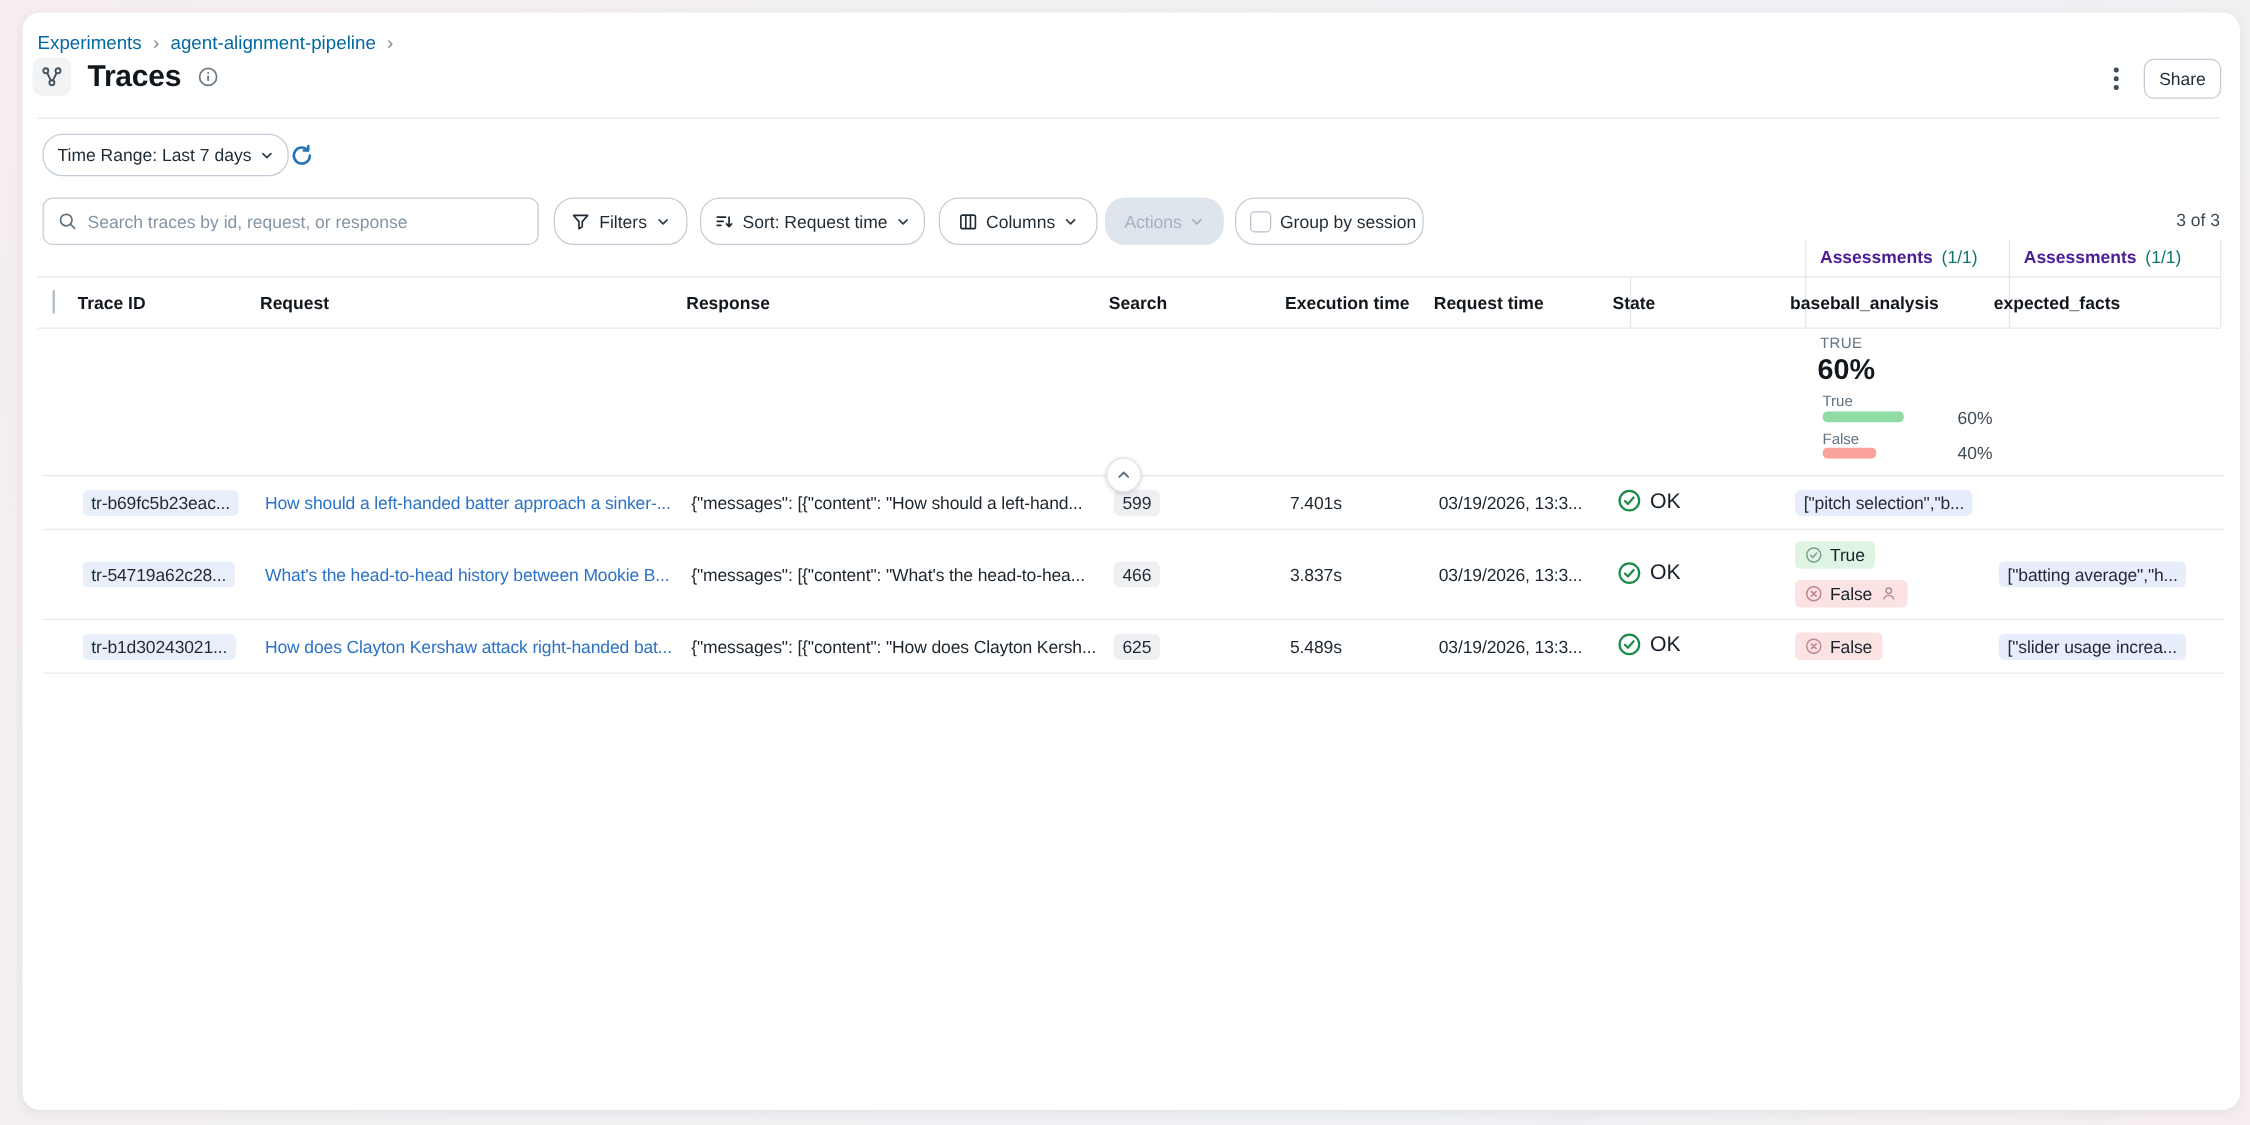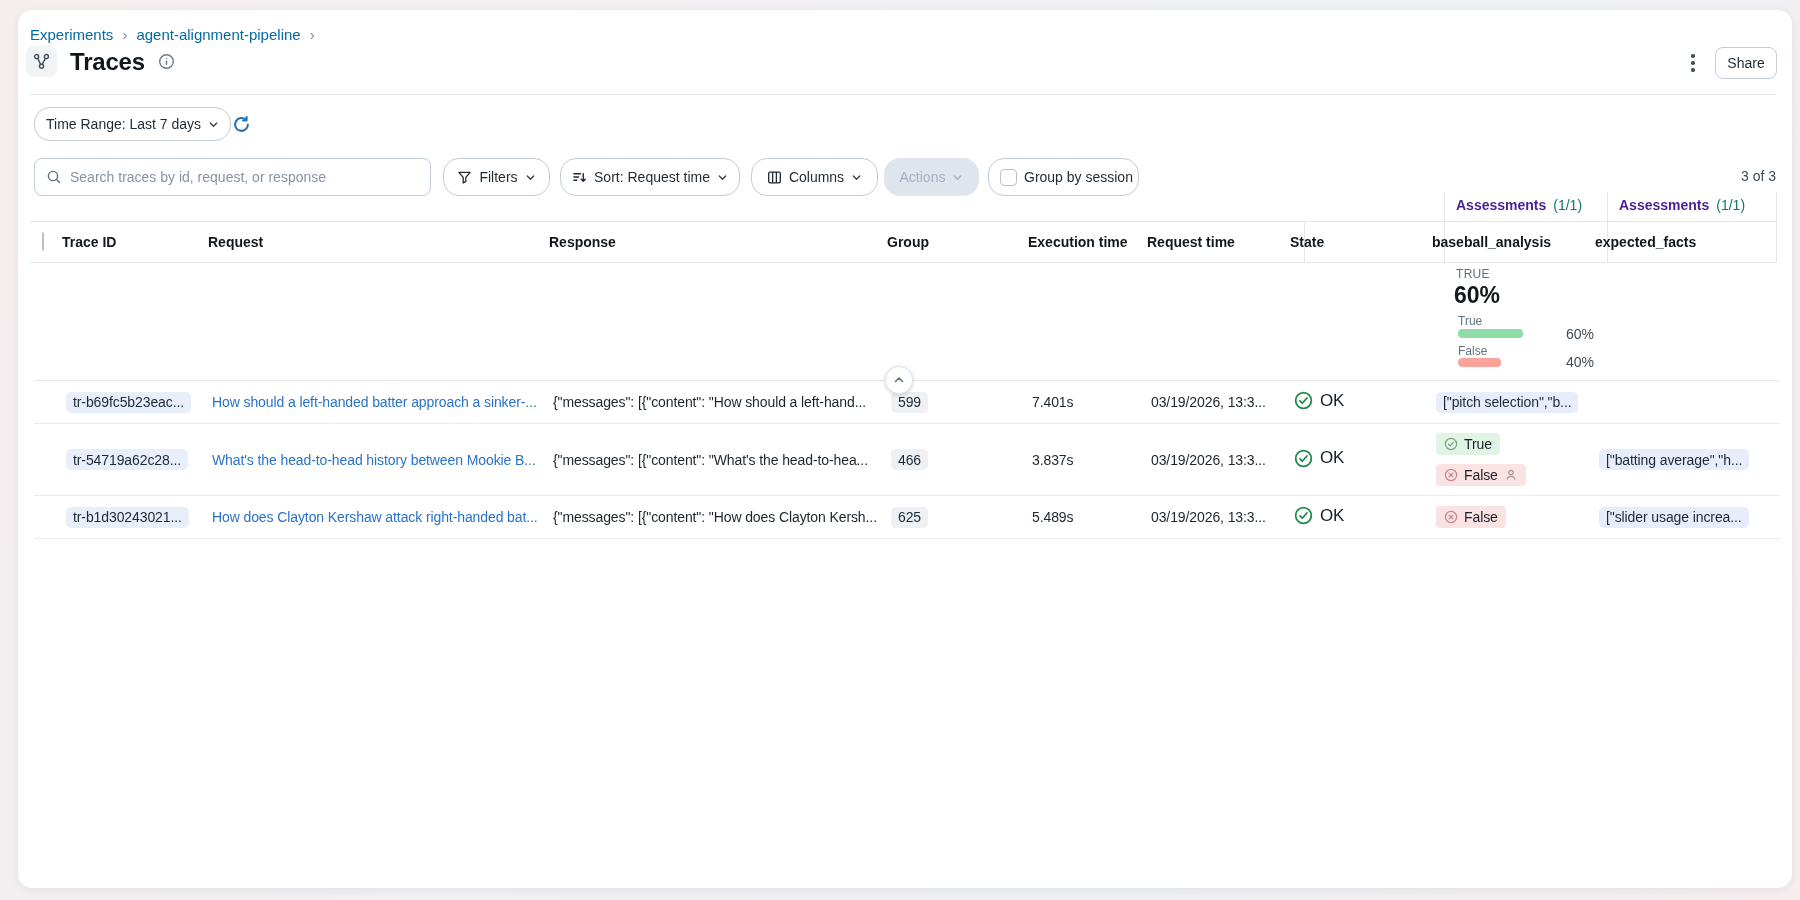--- a/index.html
+++ b/index.html
@@ -231,21 +231,21 @@
   <span class="cnt">(1/1)</span>
 </div>
 
 <div class="line" style="top:221px"></div>
 
 <div class="colhead">
   <div class="c-check"><span class="checkbox" style="width:16px;height:16px"></span></div>
   <div class="hcell c-trace">Trace ID</div>
   <div class="hcell c-request">Request</div>
   <div class="hcell c-response">Response</div>
-  <div class="hcell c-tokens">Group</div>
+  <div class="hcell c-tokens">Search</div>
   <div class="hcell c-exec">Execution time</div>
   <div class="hcell c-rtime">Request time</div>
   <div class="hcell c-state">State</div>
   <div class="hcell c-assess">baseball_analysis</div>
   <div class="hcell c-expect">expected_facts</div>
 </div>
 <div class="line" style="top:262px"></div>
 
 <div class="sum-label">TRUE</div>
 <div class="sum-value">60%</div>

